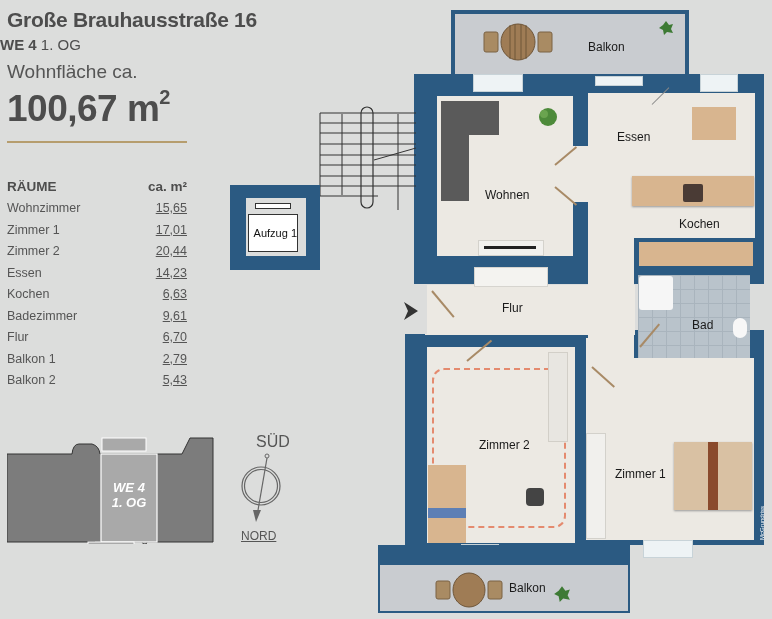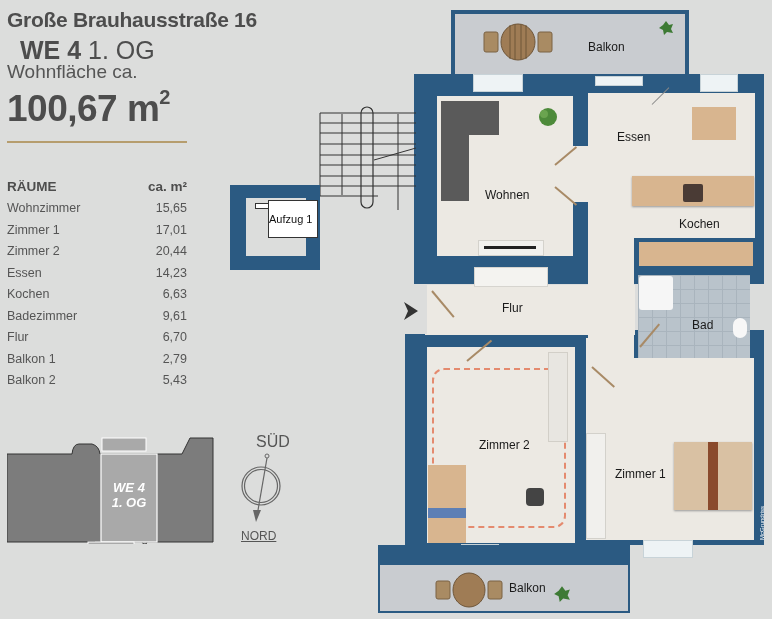--- a/index.html
+++ b/index.html
@@ -1,28 +1,28 @@
 <!DOCTYPE html>
 <html><head>
 <meta charset="utf-8">
 <style>
   html, body { margin:0; padding:0; }
   body { width:772px; height:619px; background:#dcdddc; position:relative; overflow:hidden; font-family:"Liberation Sans", sans-serif; color:#4a4a4a; }
   .abs { position:absolute; }
   .title { left:7px; top:8px; font-size:21px; font-weight:bold; color:#4d4d4d; letter-spacing:-0.3px; }
-  .unit-line { left:20px; top:36px; font-size:25px; color:#4d4d4d; }
+  .unit-line { left:0; top:36px; font-size:15px; color:#4d4d4d; }
   .unit-line b { font-weight:bold; }
   .area-label { left:7px; top:61px; font-size:19px; color:#555; }
   .area-value { left:7px; top:88px; font-size:37px; font-weight:bold; color:#4d4d4d; letter-spacing:-0.5px; }
   .area-value sup { font-size:20px; vertical-align:top; position:relative; top:-2px; }
   .gold-rule { left:7px; top:141px; width:180px; height:2px; background:#b69d6e; }
   .rooms { left:7px; top:179px; width:180px; font-size:12.5px; color:#555; }
   .rooms .hdr { display:flex; justify-content:space-between; font-weight:bold; font-size:13.5px; color:#4d4d4d; margin-bottom:4px; }
   .rooms .row { display:flex; justify-content:space-between; height:21.5px; line-height:21.5px; }
-  .rooms .row span:last-child { text-align:center; }
+  .rooms .row span:last-child { text-align:center;text-decoration:underline; }
   .keyplan { left:7px; top:436px; width:210px; height:108px; }
   .we-label { left:100px; top:480px; width:58px; text-align:center; color:#fff; font-weight:bold; font-style:italic; font-size:13px; line-height:15px; }
   .compass-s { left:256px; top:433px; font-size:16px; color:#555; }
   .compass-n { left:241px; top:529px; font-size:12px; color:#555;text-decoration:underline; }
   .wall { position:absolute; background:#2b5a82; }
   .floor { position:absolute; background:#ece9e3; }
   .room-lbl { position:absolute; font-size:12px; color:#1a1a1a; }
   .balc { position:absolute; background:#c9ccd0; }
   .win { position:absolute; background:#eef3f5; border:1px solid #c8d3d8; box-sizing:border-box; }
   .door { position:absolute; height:2px; background:#a88a66; transform-origin:left center; }
@@ -219,14 +219,14 @@
       <line x1="24" y1="14" x2="24" y2="95"></line>
       <line x1="80" y1="14" x2="80" y2="120"></line>
       <line x1="56" y1="60" x2="98" y2="48"></line>
     </g>
     <rect x="43" y="7" width="12" height="101" rx="6" fill="none" stroke="#333" stroke-width="1.2"></rect>
   </svg>
 
   <div class="wall" style="left:230px;top:185px;width:90px;height:85px;"></div>
   <div class="abs" style="left:246px;top:198px;width:60px;height:58px;background:#dcdddc;"></div>
   <div class="abs" style="left:255px;top:203px;width:34px;height:4px;border:1px solid #333;background:#fff;"></div>
-  <div class="abs" style="left:248px;top:200px;width:50px;height:38px;background:#fff;border:1px solid #333;box-sizing:border-box;font-size:11px;line-height:36px;text-align:left;color:#111;margin-left:20px;">Aufzug 1</div>
+  <div class="abs" style="left:248px;top:214px;width:50px;height:38px;background:#fff;border:1px solid #333;box-sizing:border-box;font-size:11px;line-height:36px;text-align:right;color:#111;">Aufzug 1</div>
 </div>
 
 </body></html>

